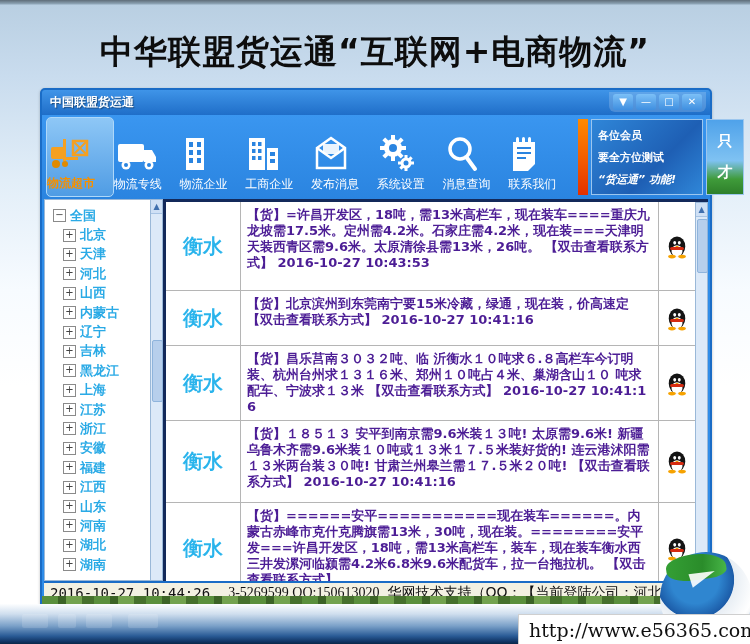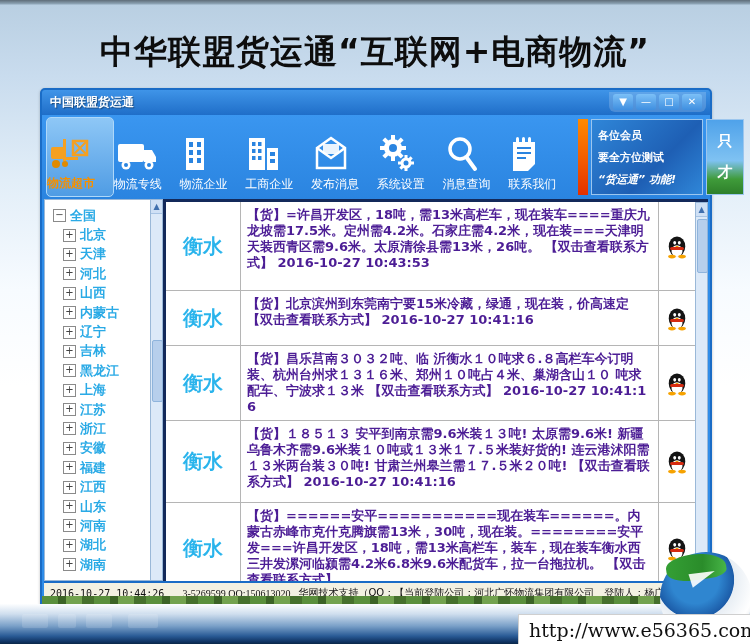--- a/index.html
+++ b/index.html
@@ -57,21 +57,21 @@
   .grid{flex:1;}
   .row{display:flex;border-bottom:1px solid #b5b5b5;}
   .loc{width:74px;flex:none;border-right:1px solid #b5b5b5;display:flex;align-items:center;justify-content:center;
     color:#2ab4ec;font-size:20px;font-weight:bold;}
   .msg{flex:1;padding:5px 6px;color:#4c1d95;font-size:13px;font-weight:bold;line-height:16px;word-break:break-all;}
   .qq{width:36px;flex:none;border-left:1px solid #b5b5b5;display:flex;align-items:center;justify-content:center;}
   .r1{min-height:88px;} .r2{min-height:54px;} .r3{min-height:61px;} .r4{min-height:81px;} .r5{min-height:83px;border-bottom:none;}
   .tbl-thumb{top:16px;height:52px;}
   
   .statusbar{position:absolute;left:2px;top:491px;width:664px;height:22px;background:#f3f1e2;
-    border-top:2px solid #1a6cc6;display:flex;align-items:center;font-size:10px;color:#111;box-sizing:border-box;}
+    border-top:2px solid #1a6cc6;display:flex;align-items:center;font-size:14px;color:#111;box-sizing:border-box;}
   .sb-time{font-family:"DejaVu Sans Mono","Liberation Mono",monospace;padding:0 10px 0 6px;flex:none;}
   .sb-contact{font-family:Liberation Serif, serif;padding:0 8px;flex:none;}
   .sb-support{flex:1;white-space:nowrap;overflow:hidden;}
   
   .green-strip{position:absolute;left:42px;top:596px;width:664px;height:8px;
     background:repeating-linear-gradient(90deg,#5a8f3c 0 16px,#3c6326 16px 24px,#73a24e 24px 40px,#46702c 40px 52px);}
   .ocean{position:absolute;left:0;top:604px;width:750px;height:40px;
     background:linear-gradient(#fdfeff,#cfdeee 25%,#7aa0c8 55%,#2a5b96 80%,#0e3160 95%,#0a2746);}
   .ghost{position:absolute;top:10px;height:14px;background:rgba(255,255,255,.14);border-radius:2px;}
   .g1{left:22px;width:26px;} .g2{left:58px;width:18px;} .g3{left:86px;width:26px;} .g4{left:128px;width:30px;}

